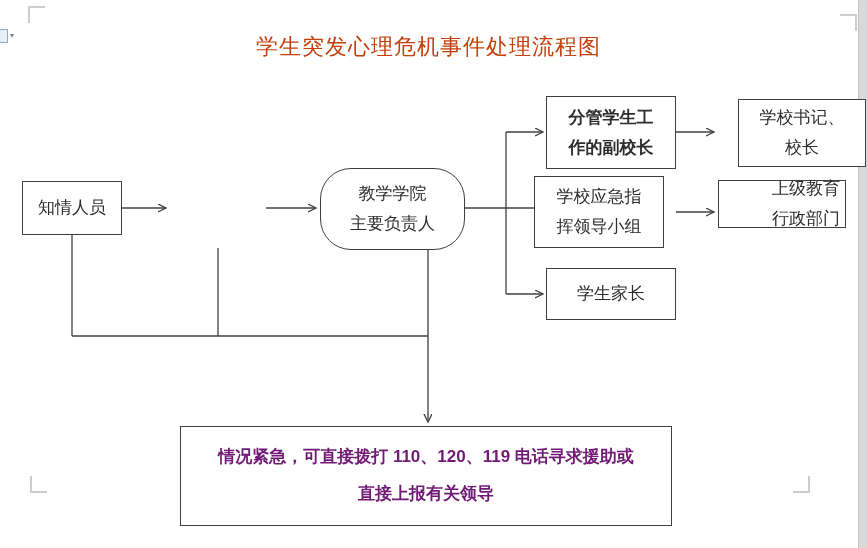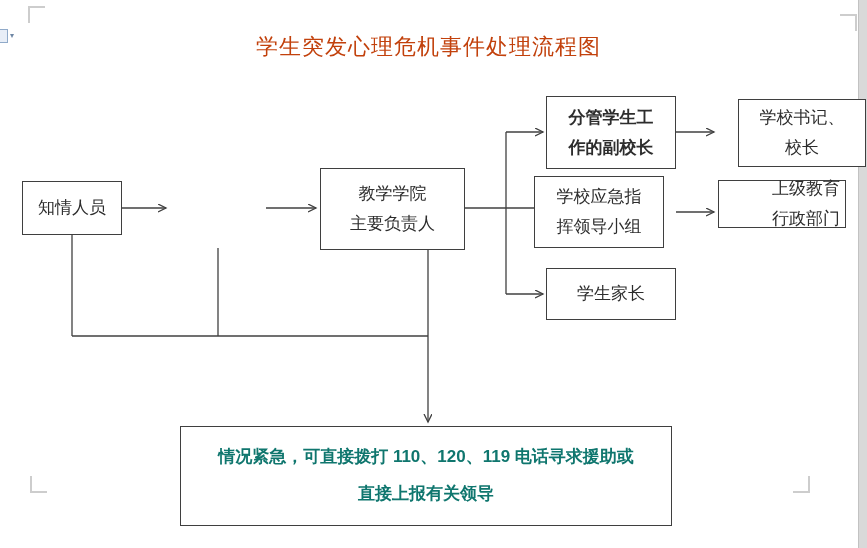--- a/index.html
+++ b/index.html
@@ -32,21 +32,21 @@
     text-align: center;
     font-size: 17px;
     line-height: 1.75;
     color: #2d2d2d;
     white-space: pre-line;
   }
   .fbox.bold {
     font-weight: bold;
     font-size: 17px;
     line-height: 2.15;
-    color: #0f766e;
+    color: #701a75;
   }
   svg.connectors {
     position: absolute;
     left: 0; top: 0;
     width: 867px; height: 548px;
     pointer-events: none;
   }
   .corner {
     position: absolute;
     width: 15px;
@@ -131,21 +131,21 @@
       <line x1="72" y1="235" x2="72" y2="336"></line>
       <line x1="218" y1="248" x2="218" y2="336"></line>
       <line x1="72" y1="336" x2="428" y2="336"></line>
       <line x1="428" y1="250" x2="428" y2="422" marker-end="url(#arrow)"></line>
     </g>
   </svg>
 
   <div class="fbox" style="left:22px;  top:181px; width:100px; height:54px;">知情人员</div>
 
 
-  <div class="fbox" style="left:320px; top:168px; width:145px; height:82px;">教学学院
+  <div class="fbox" style="left:320px; top:168px; width:145px; height:82px;border-radius:31px;">教学学院
 主要负责人</div>
 
   <div class="fbox" style="left:546px; top:96px;  width:130px; height:73px;font-weight:bold;">分管学生工
 作的副校长</div>
 
   <div class="fbox" style="left:738px; top:99px;  width:128px; height:68px;">学校书记、
 校长</div>
 
   <div class="fbox" style="left:534px; top:176px; width:130px; height:72px;">学校应急指
 挥领导小组</div>

